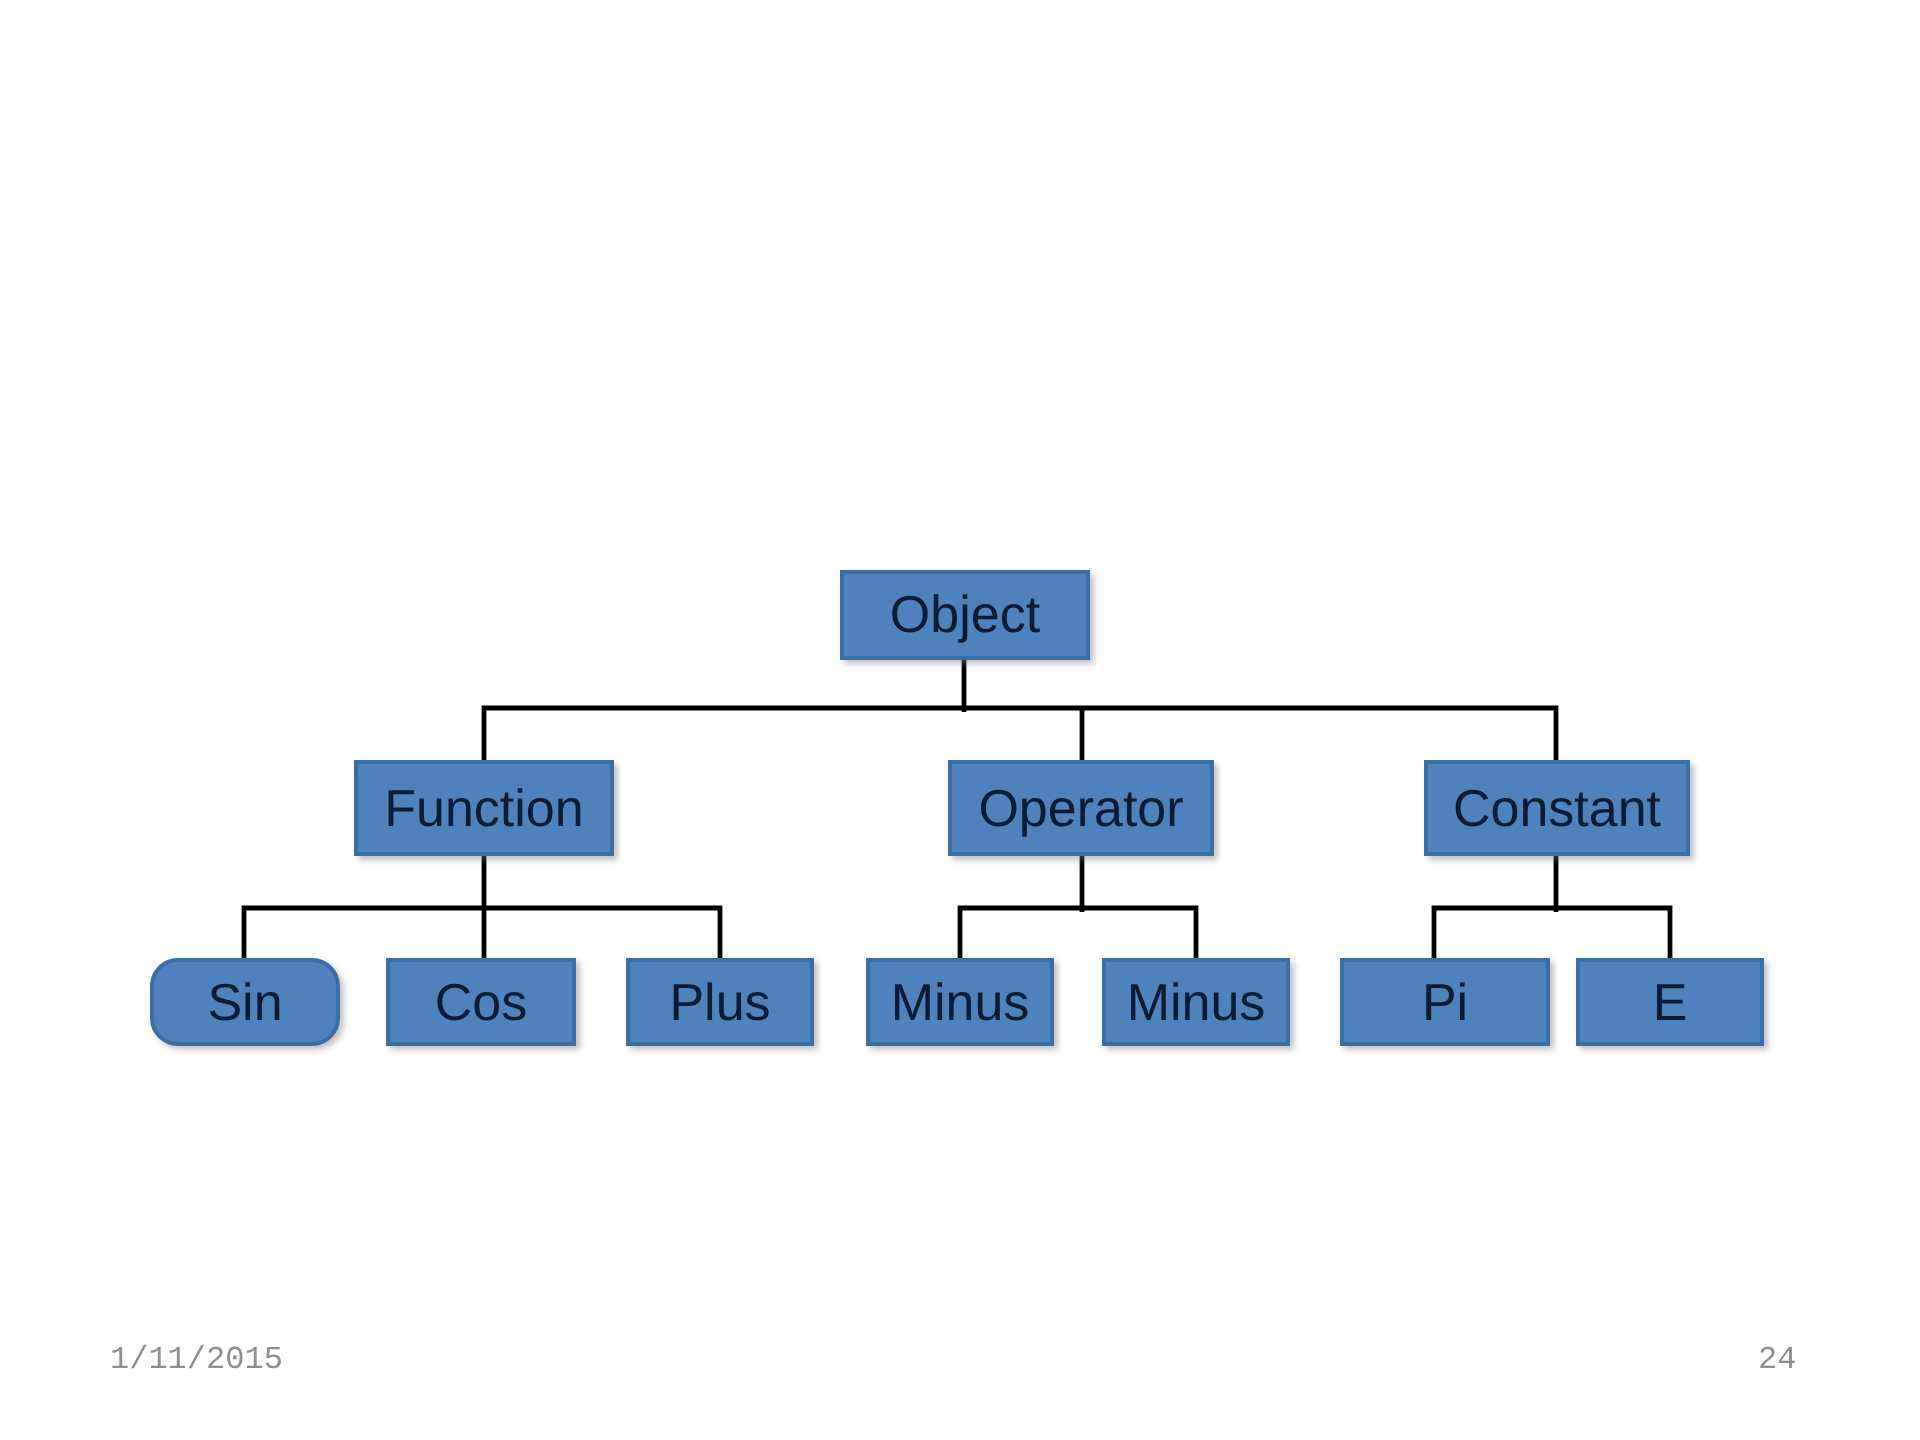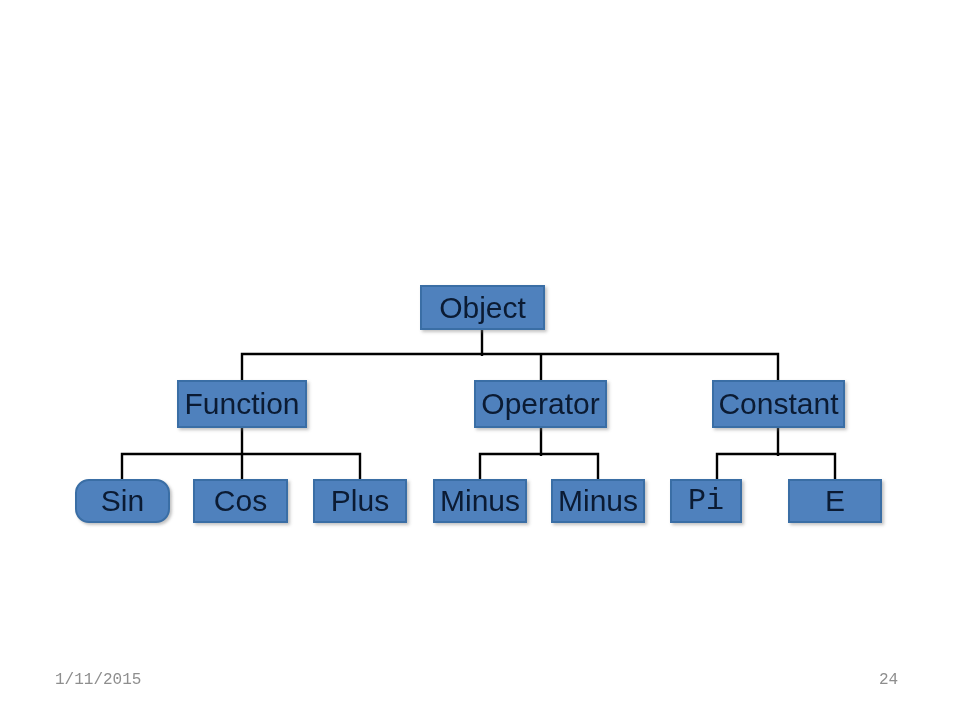--- a/index.html
+++ b/index.html
@@ -41,21 +41,21 @@
   .node {
     position: absolute;
     box-sizing: border-box;
     background: #4f81bd;
     border: 2px solid #3a6ea5;
     box-shadow: 2px 2px 3px rgba(120,120,120,0.45);
     display: flex;
     align-items: center;
     justify-content: center;
     font-family: "Liberation Sans", sans-serif;
-    font-size: 30px;
+    font-size: 26px;
     color: #0b1b33;
     white-space: nowrap;
   }
   .footer-text {
     position: absolute;
     font-family: Liberation Mono, monospace;
     font-size: 16px;
     color: #8e8e8e;
   }
   .footer-date { left: 55px; top: 671px; }
@@ -89,20 +89,20 @@
 
     <div class="node" style="left:177px; top:380px; width:130px; height:48px;">Function</div>
     <div class="node" style="left:474px; top:380px; width:133px; height:48px;">Operator</div>
     <div class="node" style="left:712px; top:380px; width:133px; height:48px;">Constant</div>
 
     <div class="node" style="left:75px;  top:479px; width:95px; height:44px;border-radius:14px;">Sin</div>
     <div class="node" style="left:193px; top:479px; width:95px; height:44px;">Cos</div>
     <div class="node" style="left:313px; top:479px; width:94px; height:44px;">Plus</div>
     <div class="node" style="left:433px; top:479px; width:94px; height:44px;">Minus</div>
     <div class="node" style="left:551px; top:479px; width:94px; height:44px;">Minus</div>
-    <div class="node" style="left:670px; top:479px; width:72px; height:44px;font-family:Liberation Mono, monospace;">Pi</div>
+    <div class="node" style="left:670px; top:479px; width:105px; height:44px;">Pi</div>
     <div class="node" style="left:788px; top:479px; width:94px; height:44px;">E</div>
   </div>
 
   <div class="footer-text footer-date">1/11/2015</div>
   <div class="footer-text footer-page">24</div>
 
 </div>
 
 </body></html>

